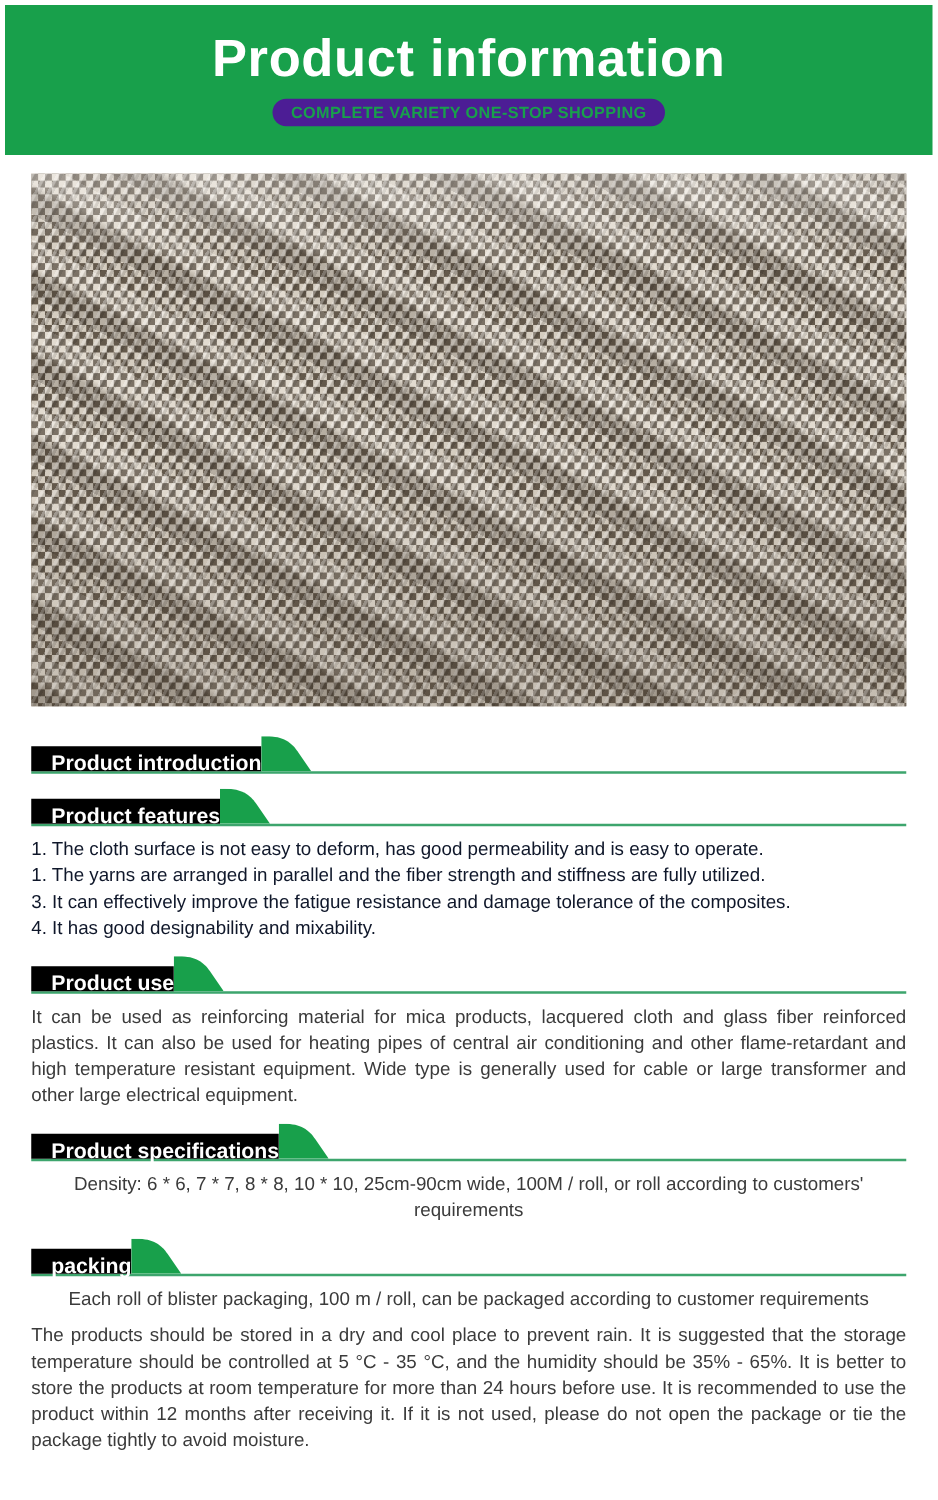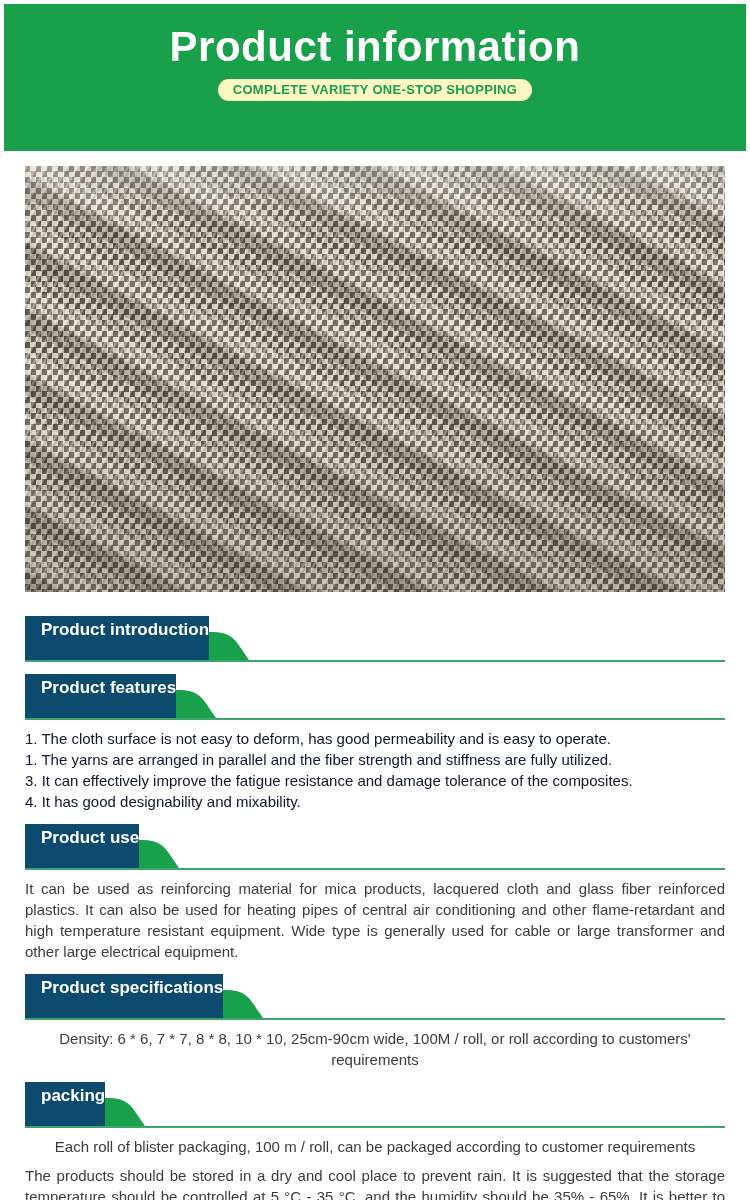--- a/index.html
+++ b/index.html
@@ -6,37 +6,37 @@
     margin: 0;
     padding: 0;
     width: 750px;
     height: 1200px;
     background: #ffffff;
     font-family: "Liberation Sans", sans-serif;
     overflow: hidden;
   }
   .banner {
     margin: 4px 4px 0 4px;
-    height: 147px;
+    height: 120px;
     background: #18a04b;
     text-align: center;
   }
   .banner-title {
     margin: 0;
     padding-top: 20px;
     font-size: 42px;
     line-height: 46px;
     font-weight: 700;
     color: #ffffff;
     letter-spacing: 0.5px;
   }
   .banner-badge {
     display: inline-block;
     margin-top: 9px;
-    background: #fef9c3;
+    background: #4c1d95;
     color: #18a04b;
     font-size: 13px;
     font-weight: 700;
     letter-spacing: 0.3px;
     padding: 3px 15px 4px 15px;
     border-radius: 12px;
   }
   .hero {
     margin: 15px 25px 0 25px;
     height: 426px;
@@ -54,25 +54,25 @@
   .section-head {
     display: flex;
     align-items: flex-end;
     margin-top: 12px;
     border-bottom: 2px solid #3da56d;
   }
   .section-head.first {
     margin-top: 24px;
   }
   .ribbon-body {
-    background: #0c4a6e;
+    background: #000000;
     color: #ffffff;
     font-size: 17px;
     font-weight: 700;
-    height: 44px;
+    height: 20px;
     line-height: 28px;
     padding-left: 16px;
     white-space: nowrap;
   }
   .ribbon-tail {
     width: 40px;
     height: 28px;
     display: block;
   }
   .para {

